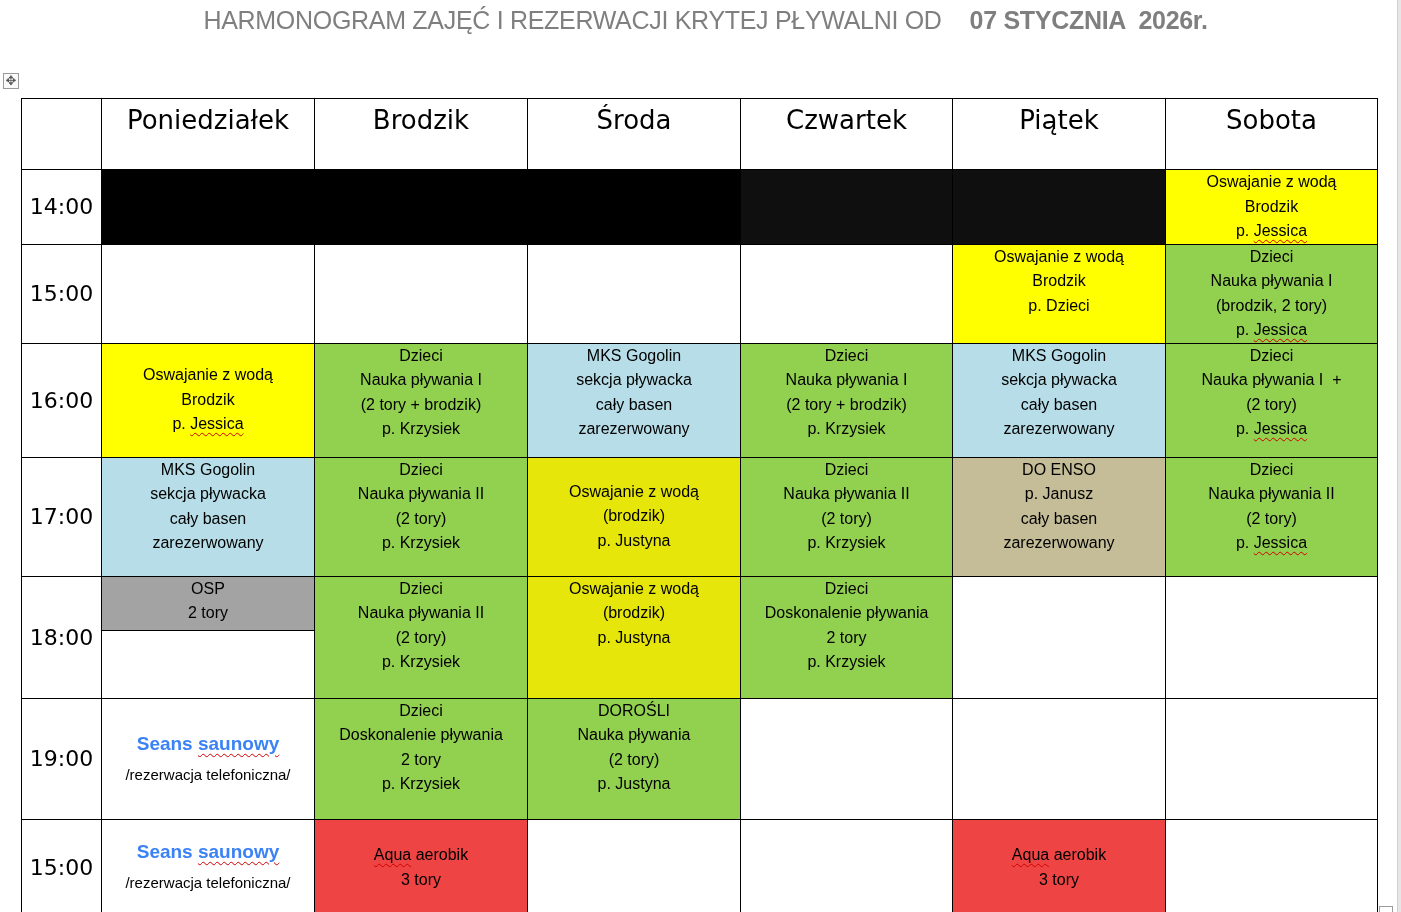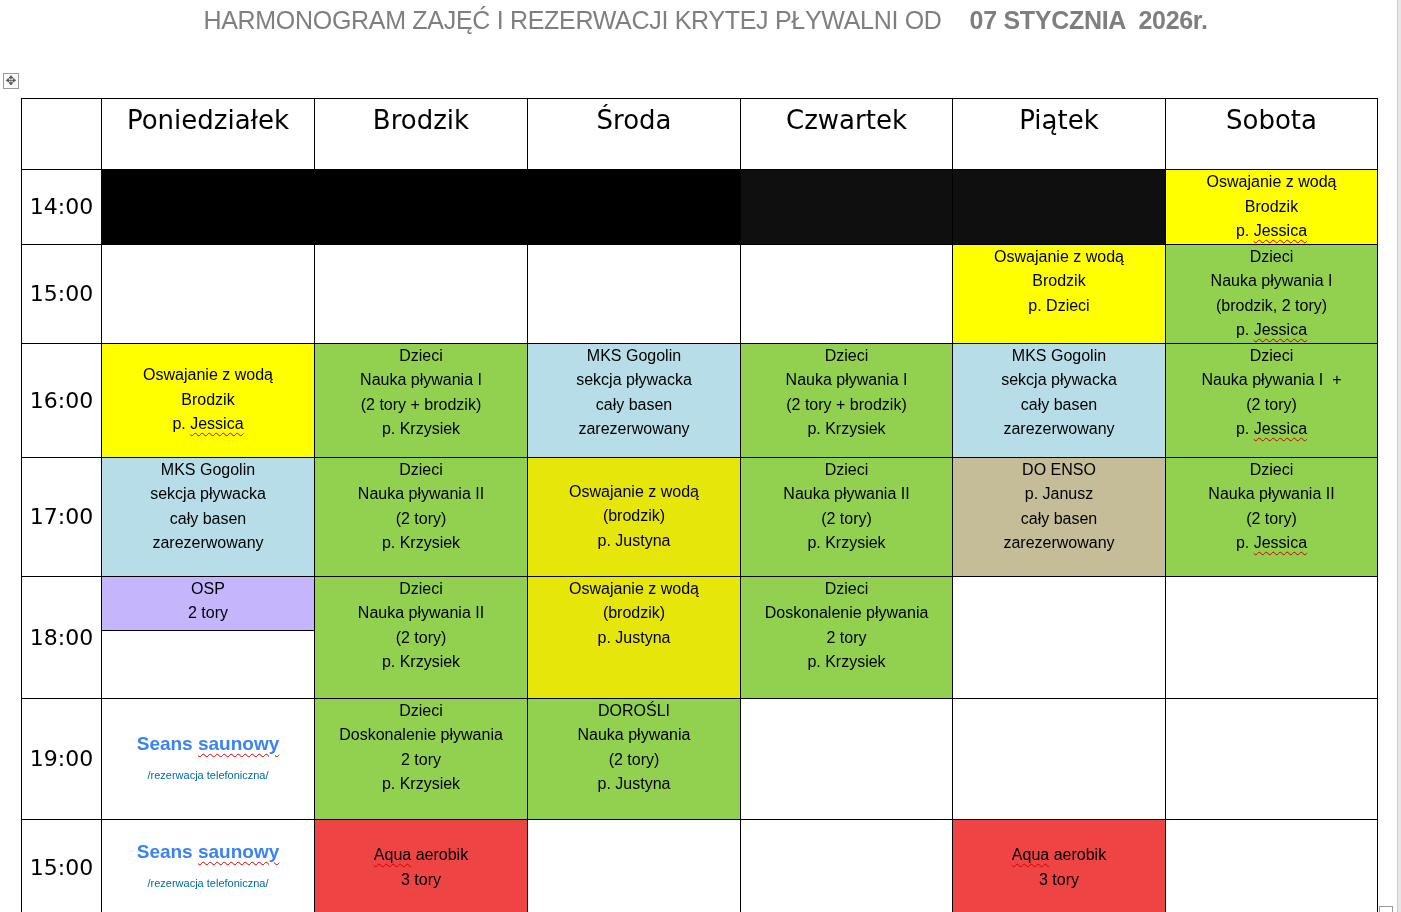--- a/index.html
+++ b/index.html
@@ -33,30 +33,30 @@
   }
   .sched .hdr td { height: 71px; font-size: 26px; padding-top: 6px; }
   .sched .time { font-size: 22px; vertical-align: middle; text-align: center; }
 
   .cell-text { font-size: 16px; line-height: 24.5px; padding-top: 0; font-family: "Liberation Sans Narrow", "Liberation Sans", sans-serif; }
   .cell-text.mid { position: absolute; left: 0; right: 0; top: 50%; transform: translateY(-50%); }
   .cell-text b { font-weight: normal; }
   .squig { text-decoration: underline wavy #d00000; text-decoration-thickness: 1px; text-underline-offset: 3px; }
 
   .red-title { color: #3b82f6; font-weight: bold; font-size: 19px; line-height: 24px; }
-  .red-sub { color: #0369a1; font-size: 11px; line-height: 22px; margin-top: 8px; }
+  .red-sub { color: #000000; font-size: 15px; line-height: 22px; margin-top: 8px; }
 
   .bg-black { background: #000000; }
   .bg-black2 { background: #0f0f0f; }
   .bg-yellow { background: #ffff00; }
   .bg-yellow2 { background: #e6e60a; }
   .bg-green { background: #92d050; }
   .bg-blue { background: #b7dee8; margin-top: 31px; }
   .bg-tan { background: #c4bd97; }
-  .bg-orange { background: #c4b5fd; }
+  .bg-orange { background: #a3a3a3; }
   .bg-peach { background: #ef4444; margin-left: 34px; }
 
   .split-top { position: absolute; left: 0; right: 0; top: 0; height: 54px; border-bottom: 1.5px solid #000; }
 
   .corner-handle { position: absolute; left: 1379px; top: 906px; width: 14px; height: 8px; border: 1px solid #9a9a9a; border-bottom: none; background: #fff; }
 </style>
 </head>
 <body>
 
 <div class="page-title"><span>HARMONOGRAM ZAJĘĆ I REZERWACJI KRYTEJ PŁYWALNI OD</span><span class="date">07 STYCZNIA  2026r.</span></div>

